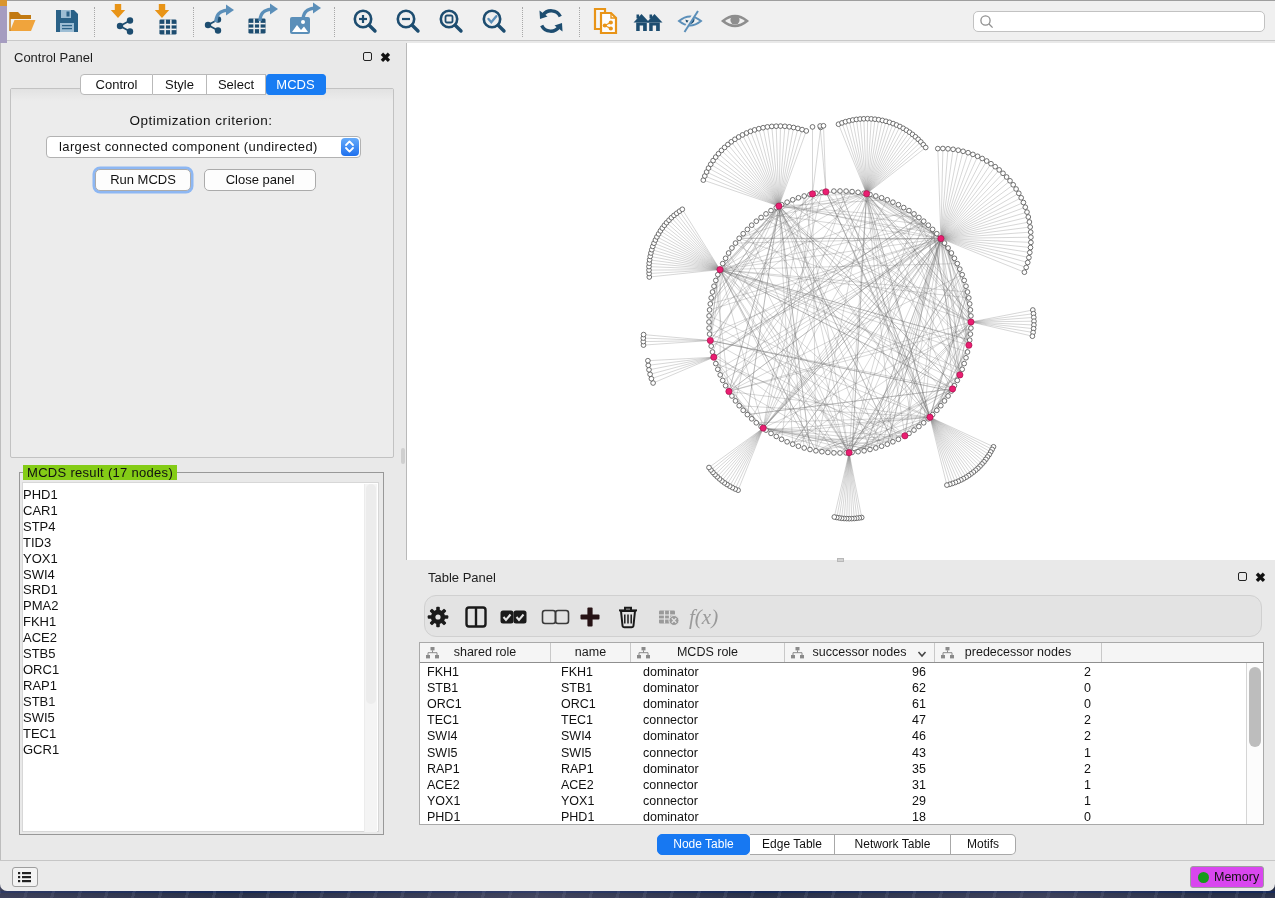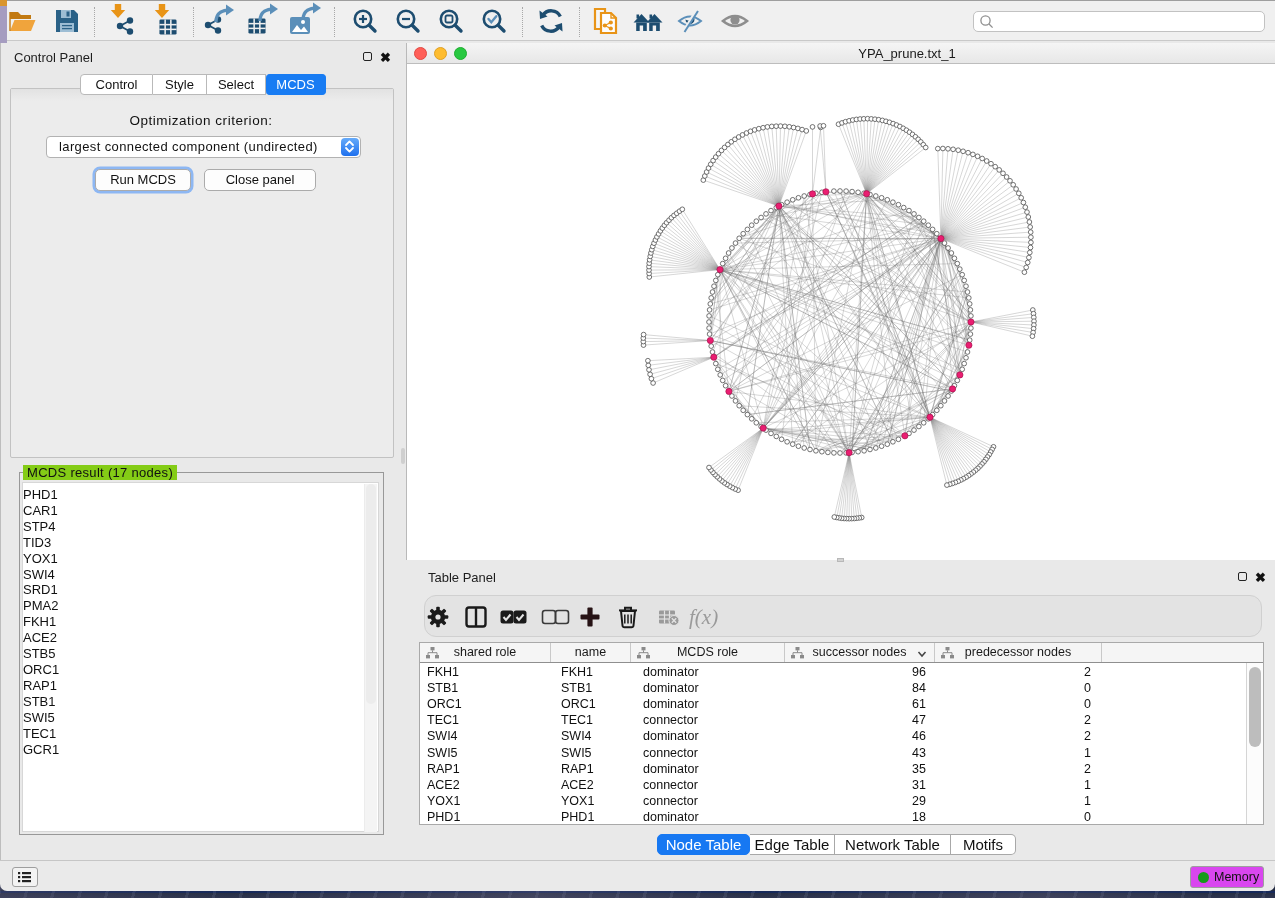--- a/index.html
+++ b/index.html
@@ -56,21 +56,21 @@
 #thead { left:0; top:0; width:843px; height:20px; background:#f5f5f5; border-bottom:1px solid #8f8f8f; font-size:12.5px; color:#1a1a1a; }
 .hcell { top:0; height:19px; border-right:1px solid #c9c9c9; text-align:center; line-height:19px; }
 .trow { left:0; width:826px; height:16.2px; font-size:12.5px; color:#101010; line-height:16.2px; }
 .c1 { position:absolute; left:7px; }
 .c2 { position:absolute; left:141px; }
 .c3 { position:absolute; left:223px; }
 .c4 { position:absolute; left:365px; width:141px; text-align:right; }
 .c5 { position:absolute; left:515px; width:156px; text-align:right; }
 #tscroll { left:826px; top:20px; width:17px; height:161px; background:#fcfcfc; border-left:1px solid #d5d5d5; }
 #tthumb { left:2px; top:4px; width:12px; height:80px; background:#bdbdbd; border-radius:6px; }
-#btabs { left:251px; top:269px; height:21px; font-size:15px;border-radius:7px; }
+#btabs { left:251px; top:269px; height:21px; font-size:12px;border-radius:7px; }
 .btab { float:left; background:#fff; border:1px solid #a8a8a8; border-left:none; height:21px; line-height:19px; text-align:center; color:#111; }
 .btab.first { border-left:1px solid #a8a8a8; border-radius:5px 0 0 5px; }
 .btab.last { border-radius:0 5px 5px 0; }
 .btab.sel { background:#1778f2; color:#fff; border-color:#1778f2; border-radius:5px; }
 
 
 #statusbar { left:0; top:860px; width:1275px; height:31px; background:#eaeaea; border-top:1px solid #c6c6c6; border-radius:0 0 7px 7px; z-index:2; }
 #listbtn { left:12px; top:6px; width:26px; height:20px; background:#f3f3f3; border:1px solid #9e9e9e; border-radius:3px; }
 #membtn { left:1190px; top:5px; width:74px; height:22px; background:#d946ef; border:1px solid #9e9e9e; border-radius:3px; font-size:12.5px; color:#111; line-height:20px; padding-left:23px; }
 #memdot { left:7px; top:5px; width:11px; height:11px; background:#159a1b; border-radius:50%; }
@@ -260,26 +260,20 @@
     <div class="abs" id="mcdslegend">MCDS result (17 nodes)</div>
     <div class="abs" id="mcdslist">PHD1<br>CAR1<br>STP4<br>TID3<br>YOX1<br>SWI4<br>SRD1<br>PMA2<br>FKH1<br>ACE2<br>STB5<br>ORC1<br>RAP1<br>STB1<br>SWI5<br>TEC1<br>GCR1
       <div class="abs" id="mcdsscroll">
           <div class="abs" id="mcdsthumb"></div>
         </div>
     </div>
   </div>
 </div>
 
 <div class="abs" id="netwin">
-  <div class="abs" id="nettitle">
-    <div class="abs tl" style="left:7px;background:#ff5f58;border:1px solid #e14942;"></div>
-    <div class="abs tl" style="left:27px;background:#febc2f;border:1px solid #dfa023;"></div>
-    <div class="abs tl" style="left:47px;background:#28c841;border:1px solid #1eae2f;"></div>
-    <div class="abs" id="nettext">YPA_prune.txt_1</div>
-  </div>
   <div class="abs" id="netcanvas">
 <svg width="869" height="493" viewBox="0 0 869 493">
 <g stroke="#6e6e6e" stroke-opacity="0.46" stroke-width="0.6">
 <line x1="533.9" y1="174.5" x2="560.5" y2="228.0"></line>
 <line x1="533.9" y1="174.5" x2="468.8" y2="132.0"></line>
 <line x1="533.9" y1="174.5" x2="391.4" y2="382.2"></line>
 <line x1="533.9" y1="174.5" x2="439.1" y2="388.9"></line>
 <line x1="533.9" y1="174.5" x2="468.8" y2="384.0"></line>
 <line x1="533.9" y1="174.5" x2="562.7" y2="276.1"></line>
 <line x1="533.9" y1="174.5" x2="557.2" y2="216.4"></line>
@@ -1160,21 +1154,21 @@
         <span class="c1">FKH1</span>
         <span class="c2">FKH1</span>
         <span class="c3">dominator</span>
         <span class="c4">96</span>
         <span class="c5">2</span>
       </div>
       <div class="abs trow" style="top:36.7px">
         <span class="c1">STB1</span>
         <span class="c2">STB1</span>
         <span class="c3">dominator</span>
-        <span class="c4">84</span>
+        <span class="c4">62</span>
         <span class="c5">0</span>
       </div>
       <div class="abs trow" style="top:52.9px">
         <span class="c1">ORC1</span>
         <span class="c2">ORC1</span>
         <span class="c3">dominator</span>
         <span class="c4">61</span>
         <span class="c5">0</span>
       </div>
       <div class="abs trow" style="top:69.1px">

